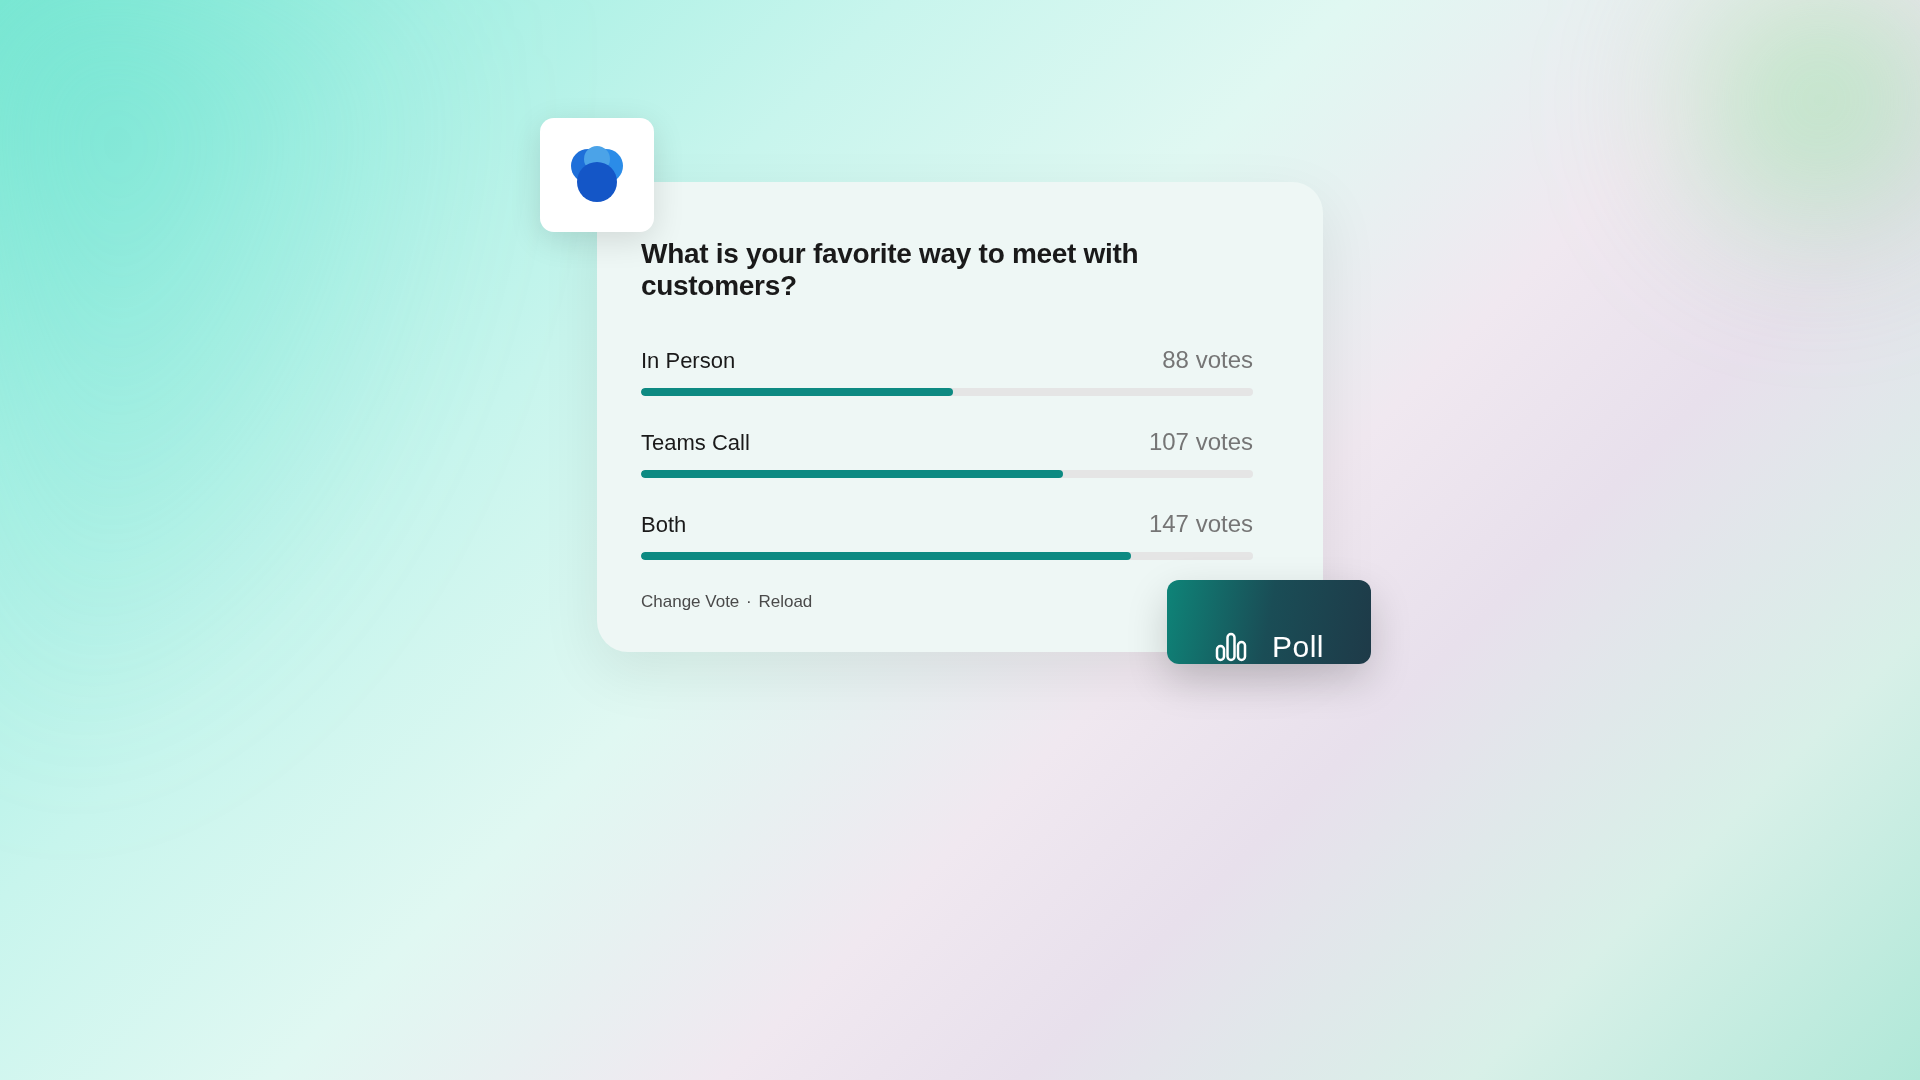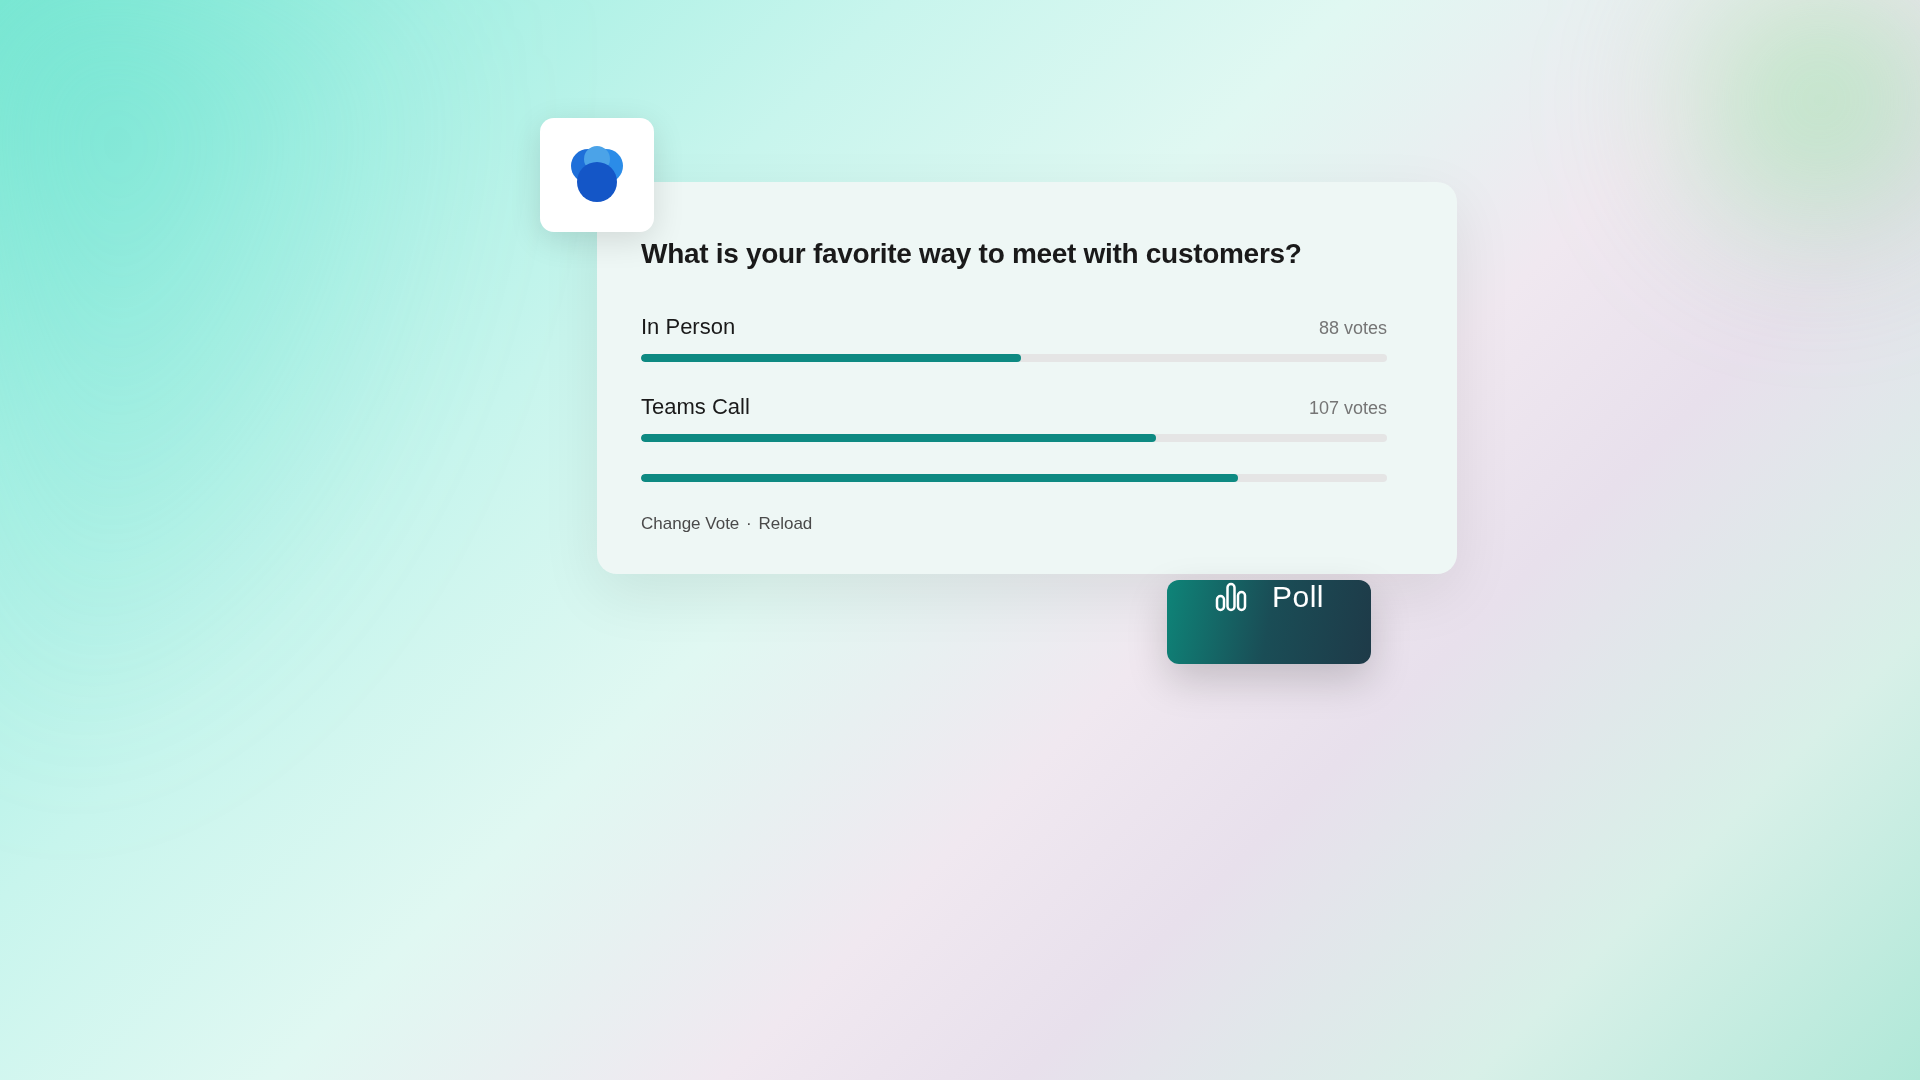--- a/index.html
+++ b/index.html
@@ -72,23 +72,23 @@
     
     .app-icon-svg {
       width: 64px;
       height: 64px;
     }
     
     .poll-card {
       position: absolute;
       top: 182px;
       left: 365px;
-      width: 860px;
+      width: 726px;
       background: #eef7f5;
-      border-radius: 20px;
+      border-radius: 31px;
       box-shadow: 0 20px 60px rgba(0, 0, 0, 0.08);
       padding: 56px 70px 40px 44px;
       z-index: 15;
     }
     
     .poll-question {
       font-size: 28px;
       font-weight: 700;
       color: #1a1a1a;
       margin-bottom: 44px;
@@ -107,21 +107,21 @@
       gap: 38px;
     }
     
     .poll-option-label {
       font-size: 22px;
       font-weight: 400;
       color: #1a1a1a;
     }
     
     .poll-option-votes {
-      font-size: 18px;
+      font-size: 24px;
       font-weight: 400;
       color: #757575;
     }
     
     .poll-bar-track {
       width: 100%;
       height: 8px;
       background: #e5e5e5;
       border-radius: 4px;
       overflow: hidden;
@@ -154,21 +154,21 @@
     .poll-button {
       position: absolute;
       top: 580px;
       left: 935px;
       width: 204px;
       height: 84px;
       background: linear-gradient(100deg, #0e8478 0%, #1a4d56 50%, #1e3a48 100%);
       border-radius: 12px;
       box-shadow: 0 16px 40px rgba(0, 0, 0, 0.18);
       display: flex;
-      align-items: flex-start;
+      align-items: flex-end;
       justify-content: center;
       gap: 24px;
       z-index: 25;
       cursor: pointer;
     }
     
     .poll-button-icon {
       width: 34px;
       height: 34px;
     }
@@ -211,20 +211,24 @@
       <div class="poll-option-header">
         <span class="poll-option-label">Teams Call</span>
         <span class="poll-option-votes">107 votes</span>
       </div>
       <div class="poll-bar-track">
         <div class="poll-bar-fill bar-fill-2"></div>
       </div>
     </div>
 
     <div class="poll-option">
+      <div class="poll-option-header">
+        <span class="poll-option-label">Both</span>
+        <span class="poll-option-votes">147 votes</span>
+      </div>
       <div class="poll-bar-track">
         <div class="poll-bar-fill bar-fill-3"></div>
       </div>
     </div>
 
     <div class="poll-actions">
       <span class="poll-action-link">Change Vote</span><span class="poll-action-separator"> · </span><span class="poll-action-link">Reload</span>
     </div>
   </div>
 

